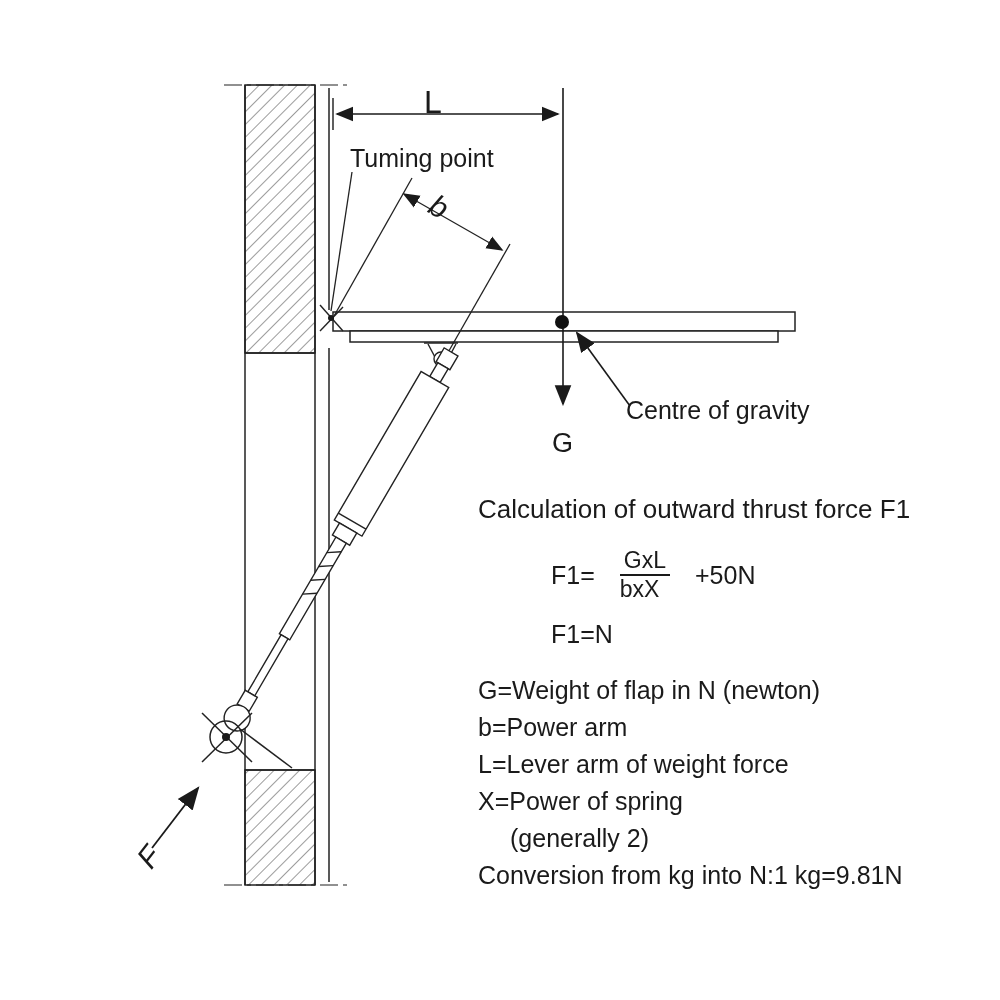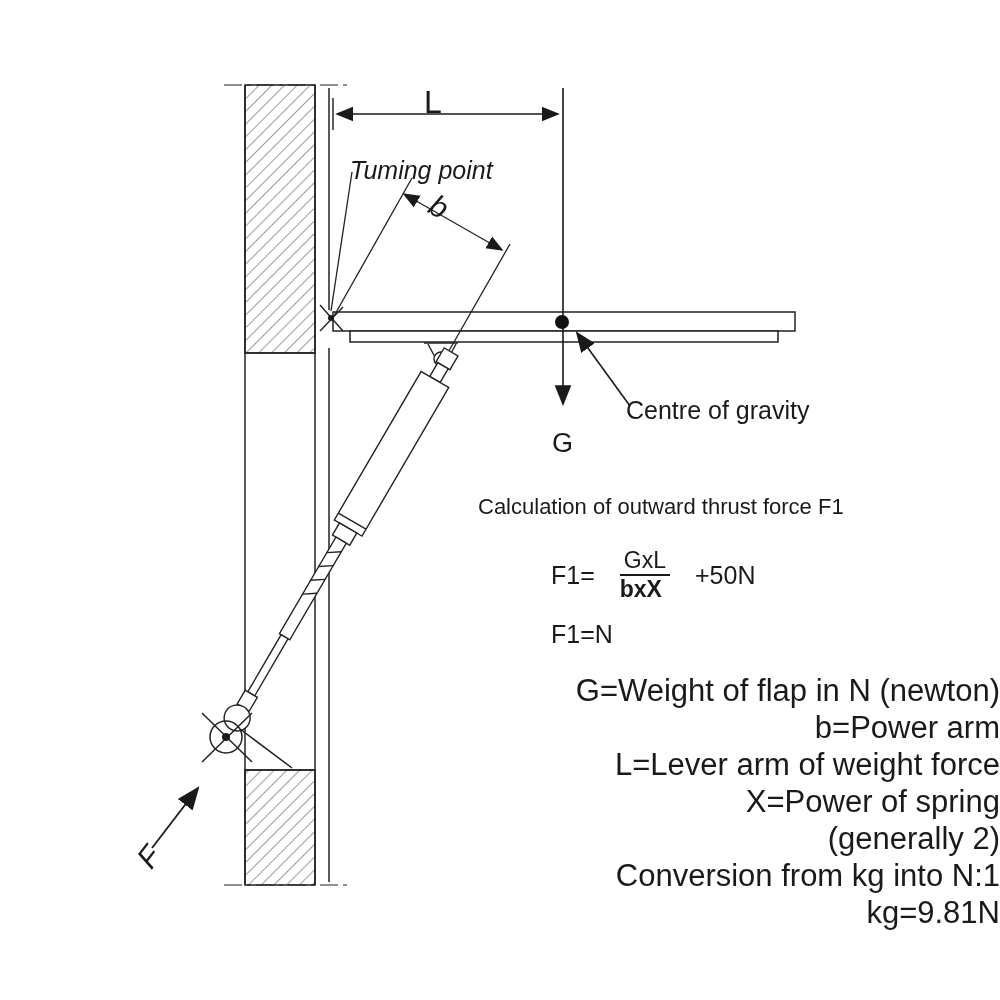--- a/index.html
+++ b/index.html
@@ -3,32 +3,32 @@
 <meta charset="utf-8">
 <style>
   html,body{margin:0;padding:0;background:#fff;}
   .stage{
     position:relative;width:1000px;height:1000px;background:#ffffff;
     font-family:"Liberation Sans",sans-serif;color:#1a1a1a;overflow:hidden;
   }
   .stage svg{position:absolute;left:0;top:0;}
   .lbl{position:absolute;white-space:nowrap;color:#1a1a1a;}
   .lbl-L{left:424px;top:84px;font-size:32px;}
-  .lbl-turning{left:350px;top:156px;font-size:25px;font-style:italic;}
+  .lbl-turning{left:350px;top:144px;font-size:25px;}
   .lbl-b{left:440px;top:188px;font-size:30px;font-style:italic;transform:rotate(30deg);transform-origin:left top;}
   .lbl-cog{left:626px;top:396px;font-size:25px;}
   .lbl-G{left:552px;top:428px;font-size:27px;}
   .lbl-F{left:130px;top:854px;font-size:30px;font-style:italic;transform:rotate(-52deg);transform-origin:left top;}
-  .txt-title{left:478px;top:494px;font-size:22px;}
+  .txt-title{left:478px;top:494px;font-size:26px;}
   .formula-row{position:absolute;left:551px;top:548px;display:flex;align-items:center;gap:25px;font-size:25px;}
   .frac{display:inline-flex;flex-direction:column;line-height:1.1;font-size:23px;}
   .frac .num{border-bottom:2px solid #1a1a1a;padding:0 4px 1px 4px;}
-  .frac .den{padding-top:1px;font-weight:bold;}
+  .frac .den{padding-top:1px;}
   .txt-f1n{left:551px;top:620px;font-size:25px;}
-  .defs{position:absolute;left:478px;top:672px;font-size:31px;line-height:37px;text-align:right;}
+  .defs{position:absolute;left:478px;top:672px;font-size:25px;line-height:37px;}
   .defs p{margin:0;}
   .defs p.indent{padding-left:32px;}
 </style>
 </head>
 <body>
 
 <div class="stage">
 
   <svg width="1000" height="1000" viewBox="0 0 1000 1000">
     <defs>

